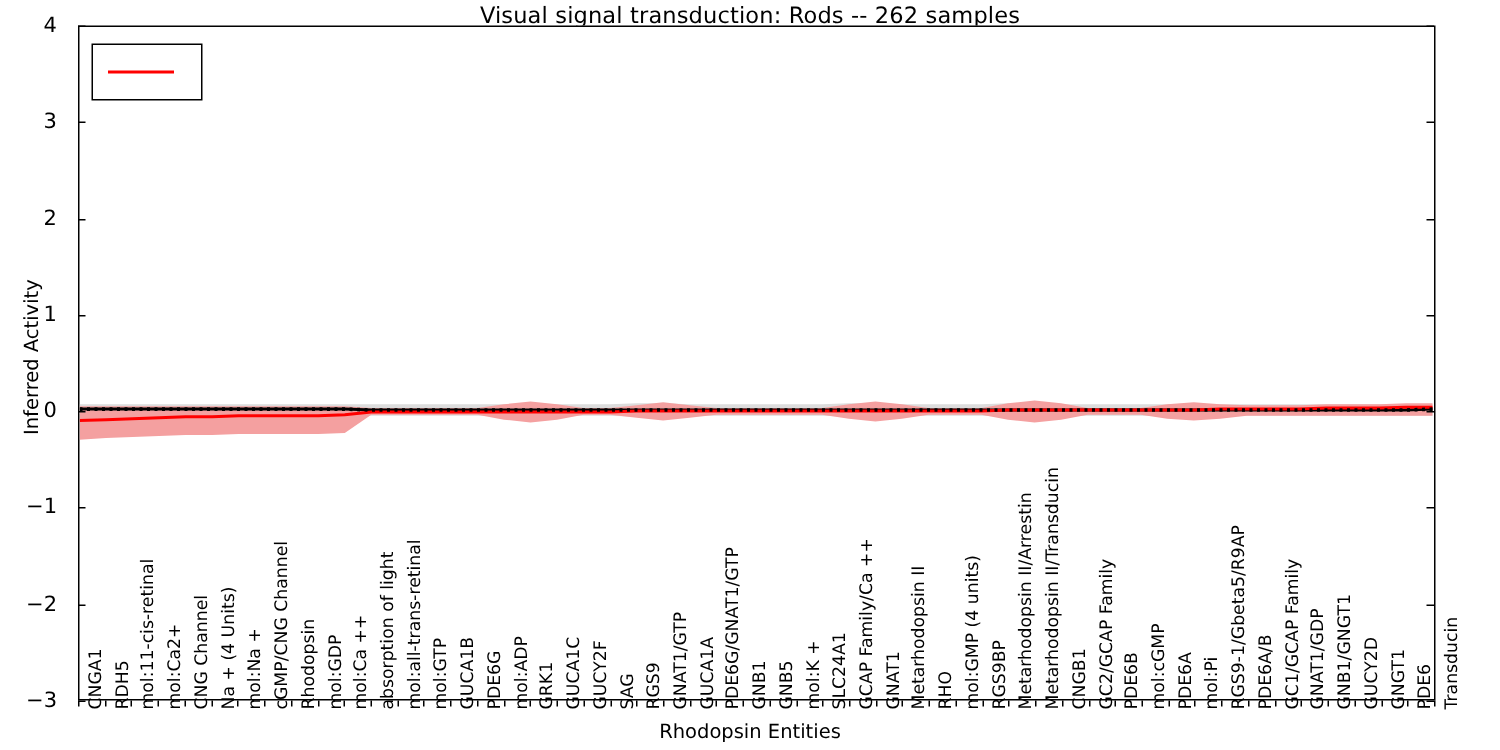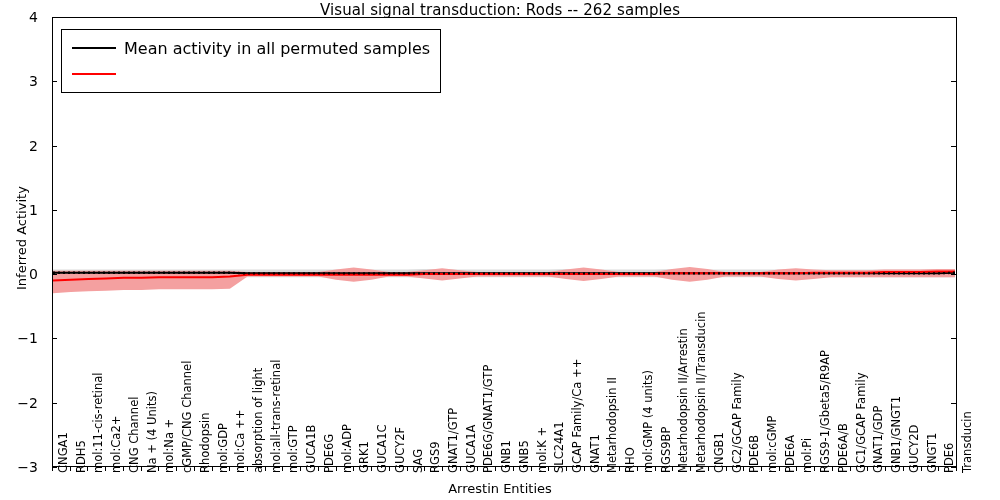--- a/index.html
+++ b/index.html
@@ -39,21 +39,21 @@
   .ltxt{font-size:16px;color:#000;white-space:nowrap;}
 </style>
 </head>
 <body>
 
 <div id="root">
 
   <div id="title">Visual signal transduction: Rods -- 262 samples</div>
 
   <div id="ylabel">Inferred Activity</div>
-  <div id="xlabel">Arrestin Entities</div>
+  <div id="xlabel">Rhodopsin Entities</div>
 
   <div id="yaxis"></div>
 
   <div id="plotbox">
     <div id="plotclip">
       <svg id="plotsvg" viewBox="0 0 903 448" preserveAspectRatio="none">
           <path d="M 0.00 251.52 L 17.69 251.52 L 35.37 251.52 L 53.06 251.52 L 70.75 251.52 L 88.43 251.52 L 106.12 251.52 L 123.80 251.52 L 141.49 251.52 L 159.18 251.52 L 176.86 251.52 L 194.55 251.52 L 212.24 251.52 L 229.92 251.52 L 247.61 251.52 L 265.29 251.52 L 282.98 251.52 L 300.67 251.52 L 318.35 251.52 L 336.04 251.52 L 353.73 251.52 L 371.41 250.88 L 389.10 250.88 L 406.78 251.52 L 424.47 251.52 L 442.16 251.52 L 459.84 251.52 L 477.53 251.52 L 495.22 251.52 L 512.90 250.88 L 530.59 250.88 L 548.27 251.52 L 565.96 251.52 L 583.65 251.52 L 601.33 251.52 L 619.02 250.88 L 636.71 250.88 L 654.39 251.52 L 672.08 251.52 L 689.76 251.52 L 707.45 251.52 L 725.14 251.52 L 742.82 251.52 L 760.51 251.52 L 778.20 251.52 L 795.88 251.52 L 813.57 251.52 L 831.25 251.52 L 848.94 251.52 L 866.63 251.52 L 884.31 251.52 L 902.00 251.52 L 902.00 259.20 L 884.31 259.20 L 866.63 259.20 L 848.94 259.20 L 831.25 259.20 L 813.57 259.20 L 795.88 259.20 L 778.20 259.20 L 760.51 259.20 L 742.82 259.20 L 725.14 259.20 L 707.45 259.20 L 689.76 259.20 L 672.08 259.20 L 654.39 259.20 L 636.71 259.84 L 619.02 259.84 L 601.33 259.20 L 583.65 259.20 L 565.96 259.20 L 548.27 259.20 L 530.59 259.84 L 512.90 259.84 L 495.22 259.20 L 477.53 259.20 L 459.84 259.20 L 442.16 259.20 L 424.47 259.20 L 406.78 259.20 L 389.10 259.84 L 371.41 259.84 L 353.73 259.20 L 336.04 259.20 L 318.35 259.20 L 300.67 259.20 L 282.98 259.20 L 265.29 259.20 L 247.61 259.20 L 229.92 259.20 L 212.24 259.20 L 194.55 259.20 L 176.86 258.56 L 159.18 257.92 L 141.49 257.92 L 123.80 257.92 L 106.12 257.92 L 88.43 257.92 L 70.75 257.92 L 53.06 257.92 L 35.37 257.92 L 17.69 257.92 L 0.00 257.92 Z" fill="#dcdcdc" stroke="none"></path>
           <path d="M 0.00 252.80 L 17.69 252.80 L 35.37 252.80 L 53.06 252.80 L 70.75 252.80 L 88.43 252.80 L 106.12 252.80 L 123.80 252.80 L 141.49 252.80 L 159.18 252.80 L 176.86 252.80 L 194.55 254.08 L 212.24 254.08 L 229.92 254.08 L 247.61 254.08 L 265.29 254.08 L 282.98 251.52 L 300.67 249.60 L 318.35 251.52 L 336.04 254.08 L 353.73 254.08 L 371.41 252.16 L 389.10 250.24 L 406.78 252.16 L 424.47 254.08 L 442.16 254.08 L 459.84 254.08 L 477.53 254.08 L 495.22 254.08 L 512.90 251.52 L 530.59 249.60 L 548.27 251.52 L 565.96 254.08 L 583.65 254.08 L 601.33 254.08 L 619.02 250.88 L 636.71 248.96 L 654.39 250.88 L 672.08 254.08 L 689.76 254.08 L 707.45 254.08 L 725.14 251.52 L 742.82 250.24 L 760.51 251.52 L 778.20 252.16 L 795.88 252.16 L 813.57 252.16 L 831.25 251.52 L 848.94 251.52 L 866.63 251.52 L 884.31 250.88 L 902.00 250.88 L 902.00 259.20 L 884.31 259.20 L 866.63 259.20 L 848.94 259.20 L 831.25 259.20 L 813.57 259.20 L 795.88 259.20 L 778.20 259.20 L 760.51 261.12 L 742.82 262.40 L 725.14 261.12 L 707.45 258.56 L 689.76 258.56 L 672.08 258.56 L 654.39 261.76 L 636.71 263.68 L 619.02 261.76 L 601.33 258.56 L 583.65 258.56 L 565.96 258.56 L 548.27 261.12 L 530.59 263.04 L 512.90 261.12 L 495.22 258.56 L 477.53 258.56 L 459.84 258.56 L 442.16 258.56 L 424.47 258.56 L 406.78 260.48 L 389.10 262.40 L 371.41 260.48 L 353.73 258.56 L 336.04 258.56 L 318.35 261.76 L 300.67 263.68 L 282.98 261.76 L 265.29 258.56 L 247.61 258.56 L 229.92 258.56 L 212.24 258.56 L 194.55 258.56 L 176.86 270.72 L 159.18 271.36 L 141.49 271.36 L 123.80 271.36 L 106.12 271.36 L 88.43 272.00 L 70.75 272.00 L 53.06 272.64 L 35.37 273.28 L 17.69 273.92 L 0.00 275.20 Z" fill="#f4a0a0" stroke="none"></path>
           <path d="M 0.00 254.72 L 17.69 254.72 L 35.37 254.72 L 53.06 254.72 L 70.75 254.72 L 88.43 254.72 L 106.12 254.72 L 123.80 254.72 L 141.49 254.72 L 159.18 254.72 L 176.86 254.72 L 194.55 255.36 L 212.24 255.36 L 229.92 255.36 L 247.61 255.36 L 265.29 255.36 L 282.98 255.36 L 300.67 255.36 L 318.35 255.36 L 336.04 255.36 L 353.73 255.36 L 371.41 255.36 L 389.10 255.36 L 406.78 255.36 L 424.47 255.36 L 442.16 255.36 L 459.84 255.36 L 477.53 255.36 L 495.22 255.36 L 512.90 255.36 L 530.59 255.36 L 548.27 255.36 L 565.96 255.36 L 583.65 255.36 L 601.33 255.36 L 619.02 255.36 L 636.71 255.36 L 654.39 255.36 L 672.08 255.36 L 689.76 255.36 L 707.45 255.36 L 725.14 255.36 L 742.82 255.36 L 760.51 255.36 L 778.20 255.36 L 795.88 255.36 L 813.57 255.36 L 831.25 255.36 L 848.94 255.36 L 866.63 255.36 L 884.31 255.36 L 902.00 254.72" fill="none" stroke="#000000" stroke-width="2" vector-effect="non-scaling-stroke"></path>
           <path d="M 0.00 262.40 L 17.69 261.76 L 35.37 261.12 L 53.06 260.48 L 70.75 259.84 L 88.43 259.84 L 106.12 259.20 L 123.80 259.20 L 141.49 259.20 L 159.18 259.20 L 176.86 258.56 L 194.55 256.64 L 212.24 256.64 L 229.92 256.64 L 247.61 256.64 L 265.29 256.64 L 282.98 256.64 L 300.67 256.64 L 318.35 256.64 L 336.04 256.64 L 353.73 256.64 L 371.41 256.00 L 389.10 256.00 L 406.78 256.00 L 424.47 256.00 L 442.16 256.00 L 459.84 256.00 L 477.53 256.00 L 495.22 256.00 L 512.90 256.00 L 530.59 256.00 L 548.27 256.00 L 565.96 256.00 L 583.65 256.00 L 601.33 256.00 L 619.02 255.36 L 636.71 255.36 L 654.39 255.36 L 672.08 255.36 L 689.76 255.36 L 707.45 255.36 L 725.14 255.36 L 742.82 255.36 L 760.51 254.72 L 778.20 254.72 L 795.88 254.72 L 813.57 254.72 L 831.25 254.08 L 848.94 254.08 L 866.63 254.08 L 884.31 253.44 L 902.00 253.44" fill="none" stroke="#ff0000" stroke-width="2" vector-effect="non-scaling-stroke"></path>
@@ -164,24 +164,20 @@
       <div class="xtickmark" style="left: 868.547px;"></div>
       <div class="xtl" style="left: 872.547px;">GNGT1</div>
       <div class="xtickmark" style="left: 886.272px;"></div>
       <div class="xtl" style="left: 890.272px;">PDE6</div>
       <div class="xtickmark" style="left: 903.998px;"></div>
       <div class="xtl" style="left: 907.998px;">Transducin</div>
     </div>
 
   <div id="legend">
     <div class="lrow">
-      <span class="lline"></span>
-      <span class="ltxt">Mean activity in all permuted samples</span>
-    </div>
-    <div class="lrow">
       <span class="lline red"></span>
     </div>
   </div>
 
 <div class="ytick" style="top: 467px;">−3</div>
     <div class="ytickmark" style="top: 467px;"></div>
     <div class="ytickmark r" style="top: 467px;"></div>
     <div class="ytick" style="top: 402.714px;">−2</div>
     <div class="ytickmark" style="top: 402.714px;"></div>
     <div class="ytickmark r" style="top: 402.714px;"></div>

